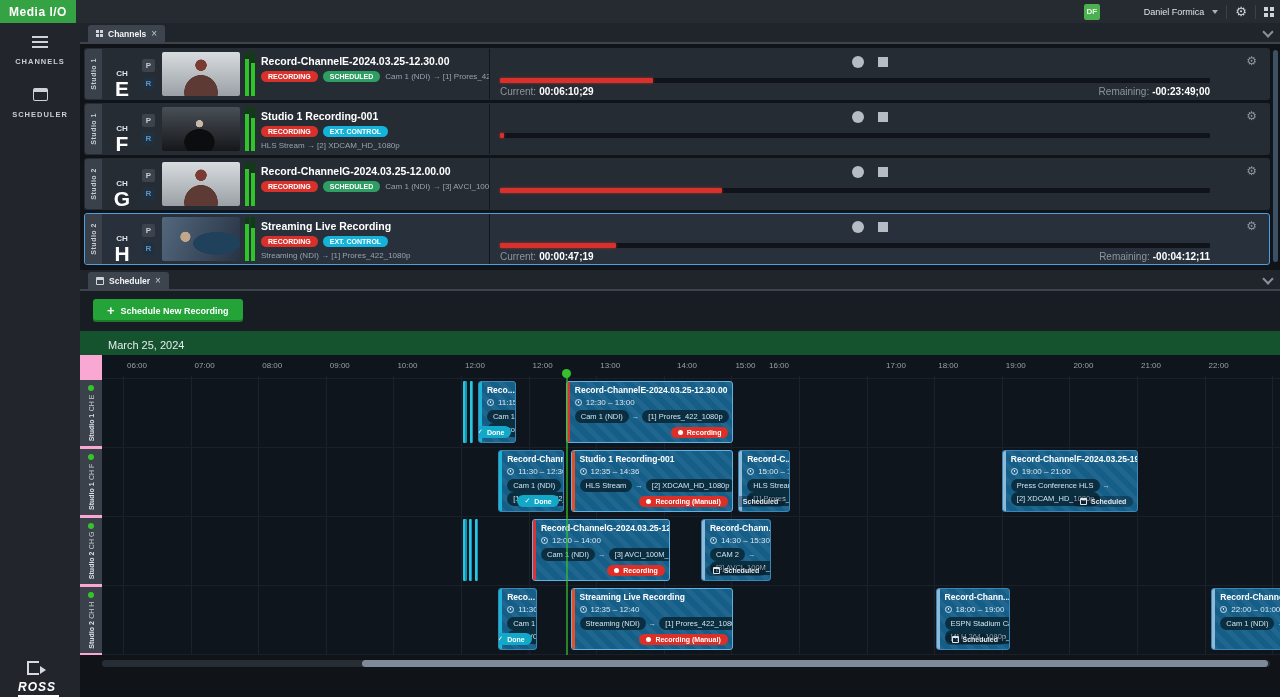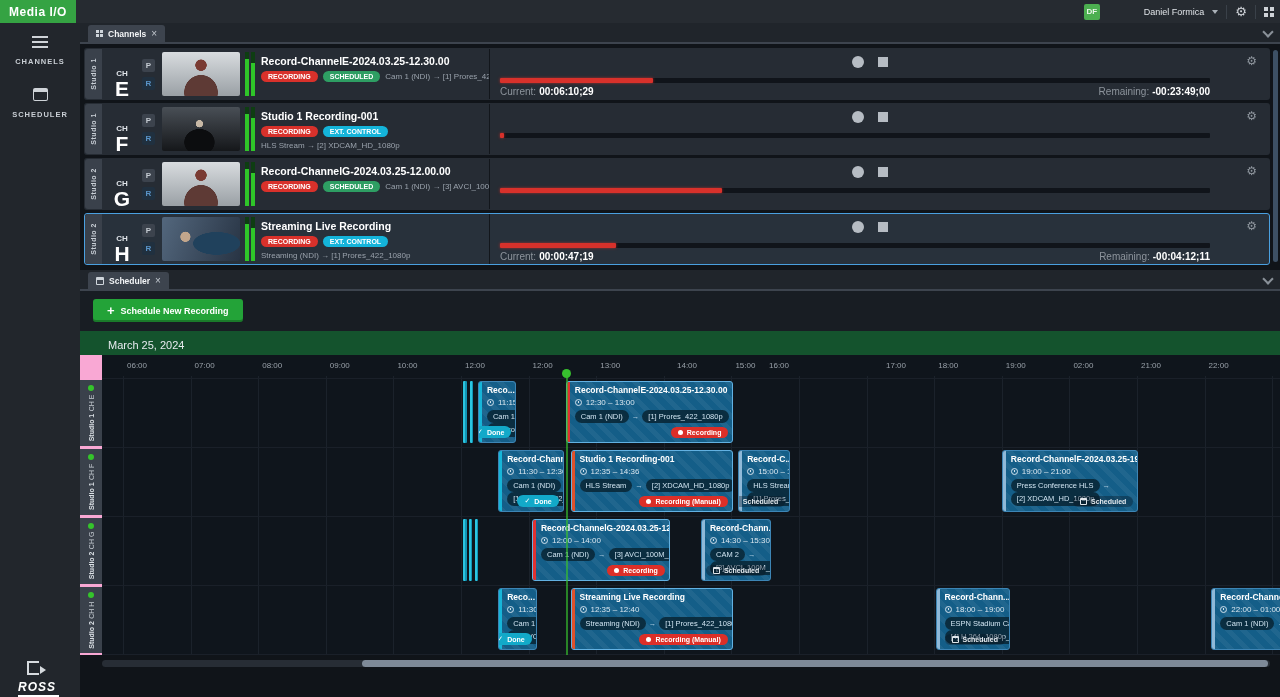--- a/index.html
+++ b/index.html
@@ -446,21 +446,21 @@
         <div class="hlabel" style="left: 633.4px;">15:00</div>
         <div class="gline" style="left: 697px;"></div>
         <div class="hlabel" style="left: 667px;">16:00</div>
         <div class="gline" style="left: 764.6px;"></div>
         <div class="hlabel" style="left: 744px; margin-left: 40px;">17:00</div>
         <div class="gline" style="left: 832.2px;"></div>
         <div class="hlabel" style="left: 836.2px;">18:00</div>
         <div class="gline" style="left: 899.8px;"></div>
         <div class="hlabel" style="left: 903.8px;">19:00</div>
         <div class="gline" style="left: 967.4px;"></div>
-        <div class="hlabel" style="left: 971.4px;">02:00</div>
+        <div class="hlabel" style="left: 971.4px;">20:00</div>
         <div class="gline" style="left: 1035px;"></div>
         <div class="hlabel" style="left: 1039px;">21:00</div>
         <div class="gline" style="left: 1102.6px;"></div>
         <div class="hlabel" style="left: 1106.6px;">22:00</div>
         <div class="gline" style="left: 1170.2px;"></div>
         <div class="rline" style="top: 23px;"></div>
         <div class="rline" style="top: 92px;"></div>
         <div class="rline" style="top: 161px;"></div>
         <div class="rline" style="top: 230px;"></div>
         <div class="rline" style="top: 299px;"></div>

